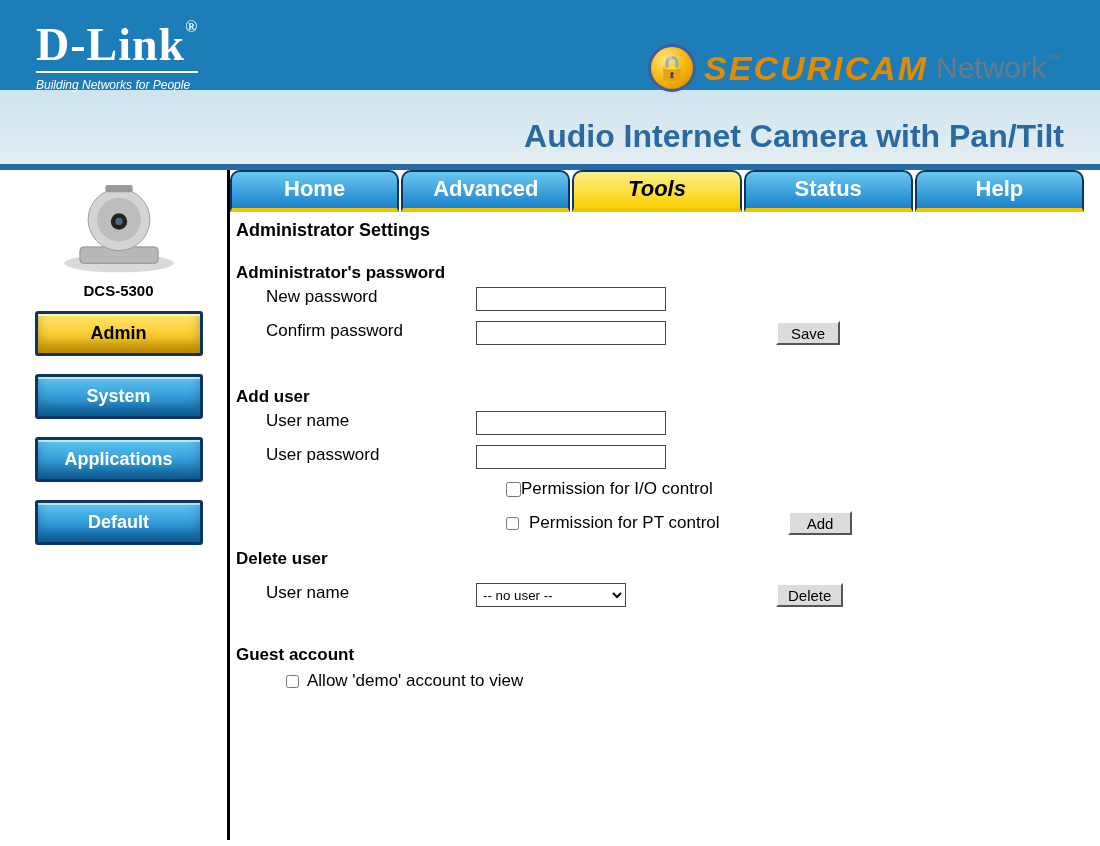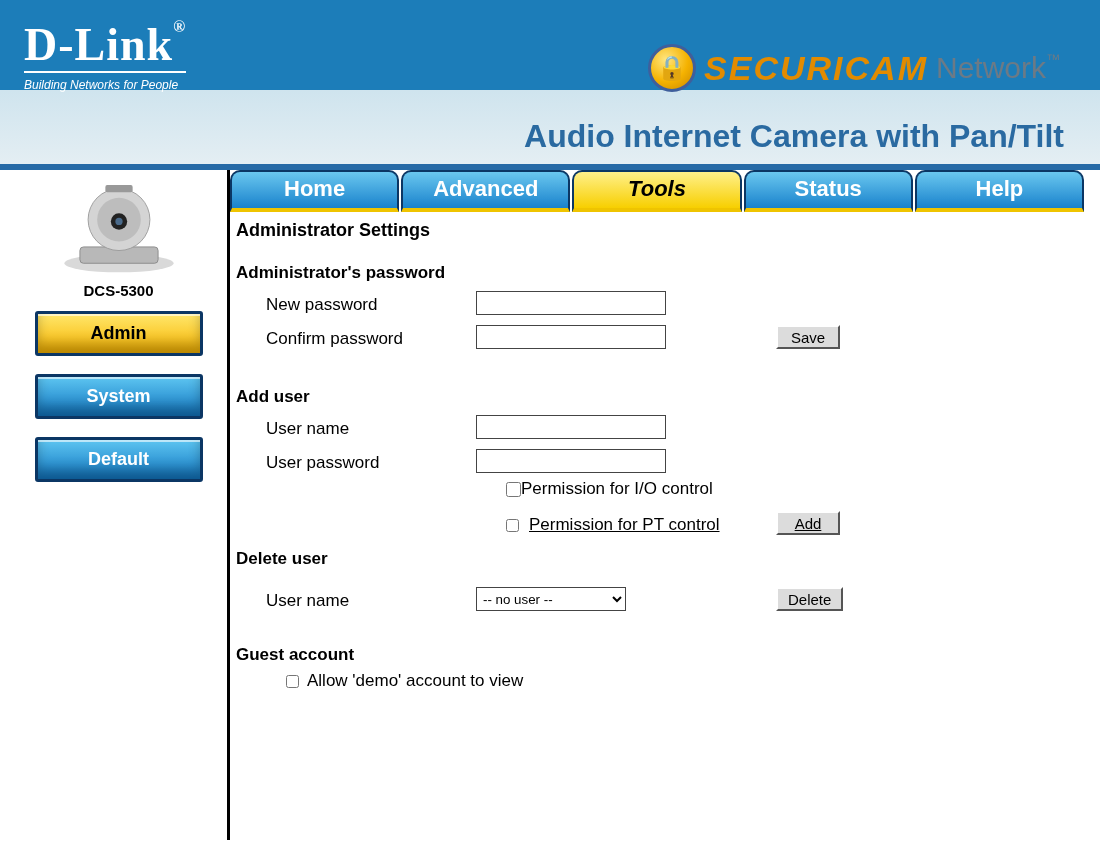--- a/index.html
+++ b/index.html
@@ -15,21 +15,21 @@
 .header {
   position: relative;
   height: 170px;
   background: linear-gradient(to bottom,
     #1c7db9 0%, #1c7db9 55%,
     #cfe4ee 55%, #e4eef3 100%);
   border-bottom: 6px solid #266aa6;
 }
 .logo-wrap {
   position: absolute;
-  left: 24px;
+  left: 36px;
   top: 18px;
   color: #fff;
 }
 .logo-dlink {
   font-family: Georgia, serif;
   font-size: 46px;
   font-weight: bold;
   letter-spacing: 1px;
 }
 .logo-dlink sup { font-size: 16px; vertical-align: top; }
@@ -161,21 +161,21 @@
   font-size: 18px;
   margin-bottom: 14px;
 }
 .subsection-title {
   font-weight: 700;
   margin-top: 22px;
   margin-bottom: 4px;
 }
 .row {
   display: flex;
-  align-items: flex-end;
+  align-items: flex-start;
   margin-bottom: 6px;
   min-height: 28px;
 }
 .row .lbl {
   width: 240px;
   padding-left: 30px;
 }
 .row .fld { width: 300px; }
 .row .act { width: 200px; }
 .text-input, .pw-input {
@@ -195,25 +195,24 @@
   cursor: pointer;
 }
 .cb-row {
   display: flex; align-items: center;
   margin-left: 270px;
   margin-bottom: 12px;
   gap: 0;
 }
 .cb-row input { width: 15px; height: 15px; }
 .cb-row-with-btn {
-  display: flex; align-items: flex-end;
+  display: flex; align-items: center;
   margin-left: 270px;
   margin-bottom: 6px;
-  gap: 10px;
-  text-decoration: underline;
+  gap: 22px;
 }
 .cb-row-with-btn .label-area {
   width: 260px; display: flex; align-items: center; gap: 10px;
 }
 .inline-cb {
   display: inline-flex; align-items: center; gap: 8px;
   margin-left: 50px;
 }
 </style>
 </head>
@@ -251,20 +250,21 @@
         <ellipse cx="75" cy="48" rx="24" ry="24" fill="#bdbdbd"></ellipse>
         <circle cx="75" cy="50" r="9" fill="#222"></circle>
         <circle cx="75" cy="50" r="4" fill="#4a6a8a"></circle>
         <rect x="60" y="10" width="30" height="8" rx="2" fill="#999"></rect>
       </svg>
     </div>
     <div class="product-name">DCS-5300</div>
 
     <div class="side-btn active">Admin</div>
     <div class="side-btn inactive">System</div>
+    <div class="side-btn inactive">Applications</div>
     <div class="side-btn inactive">Default</div>
   </div>
 
   <div class="main">
 
     <div class="tabs">
       <div class="tab">Home</div>
       <div class="tab">Advanced</div>
       <div class="tab active">Tools</div>
       <div class="tab">Status</div>

